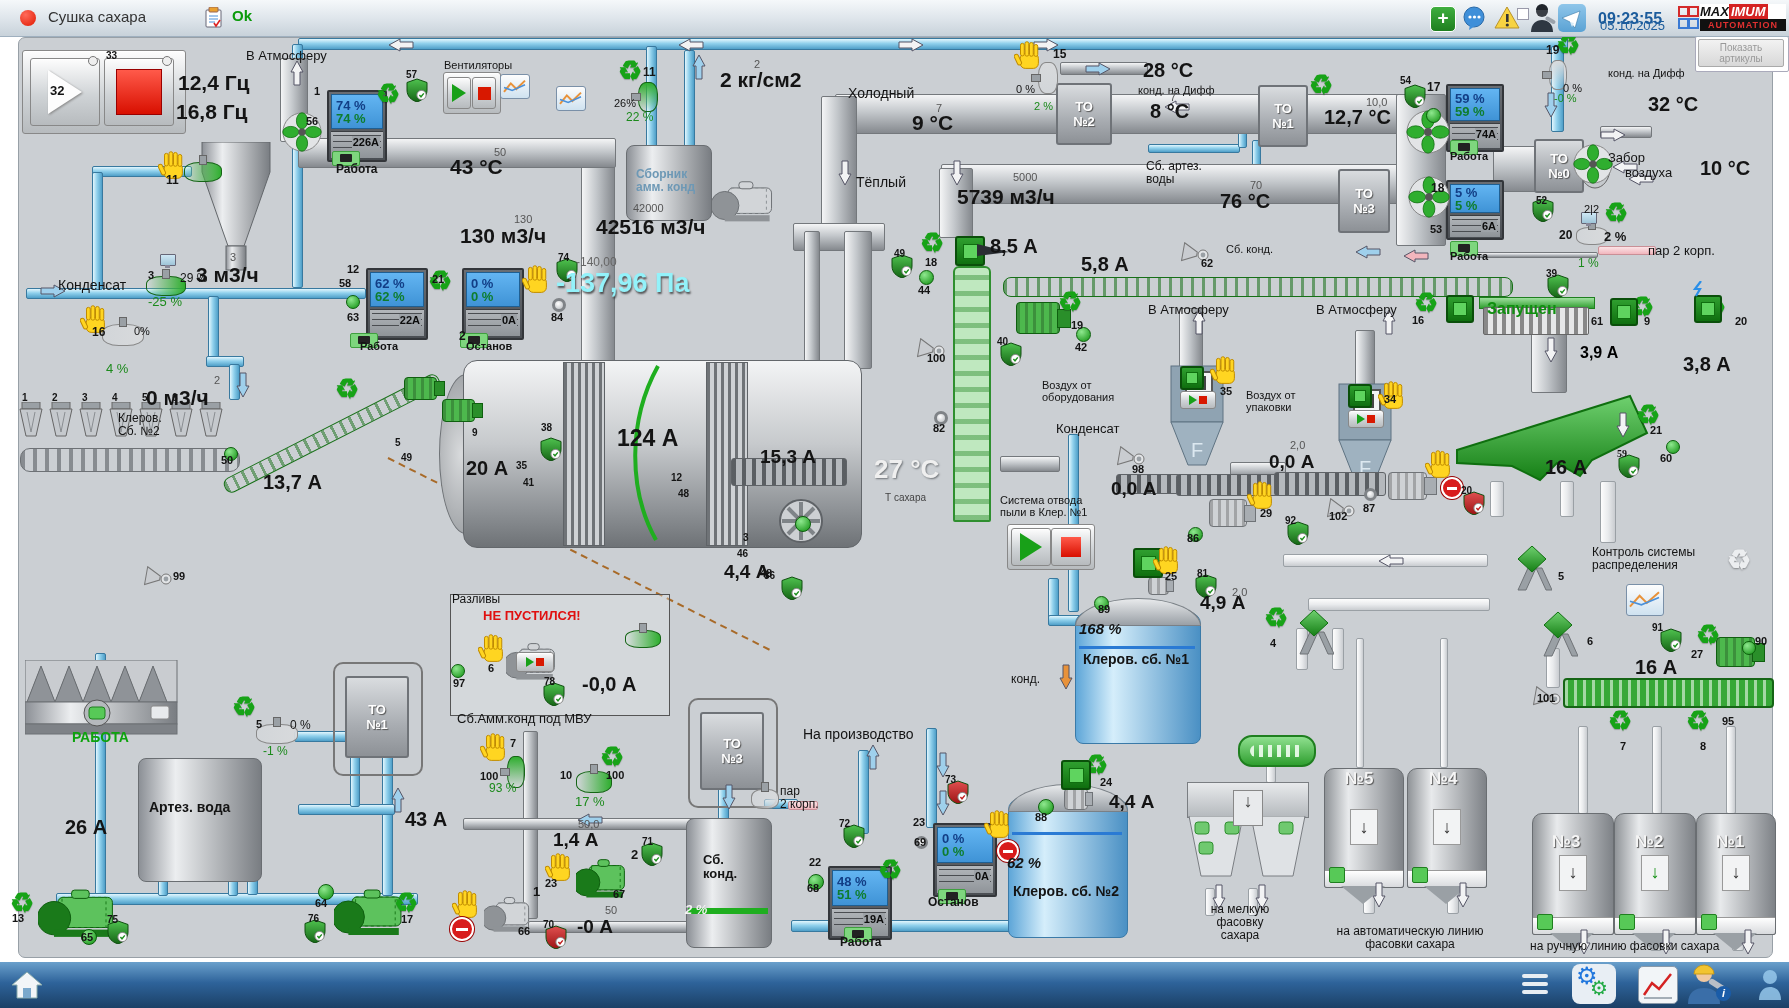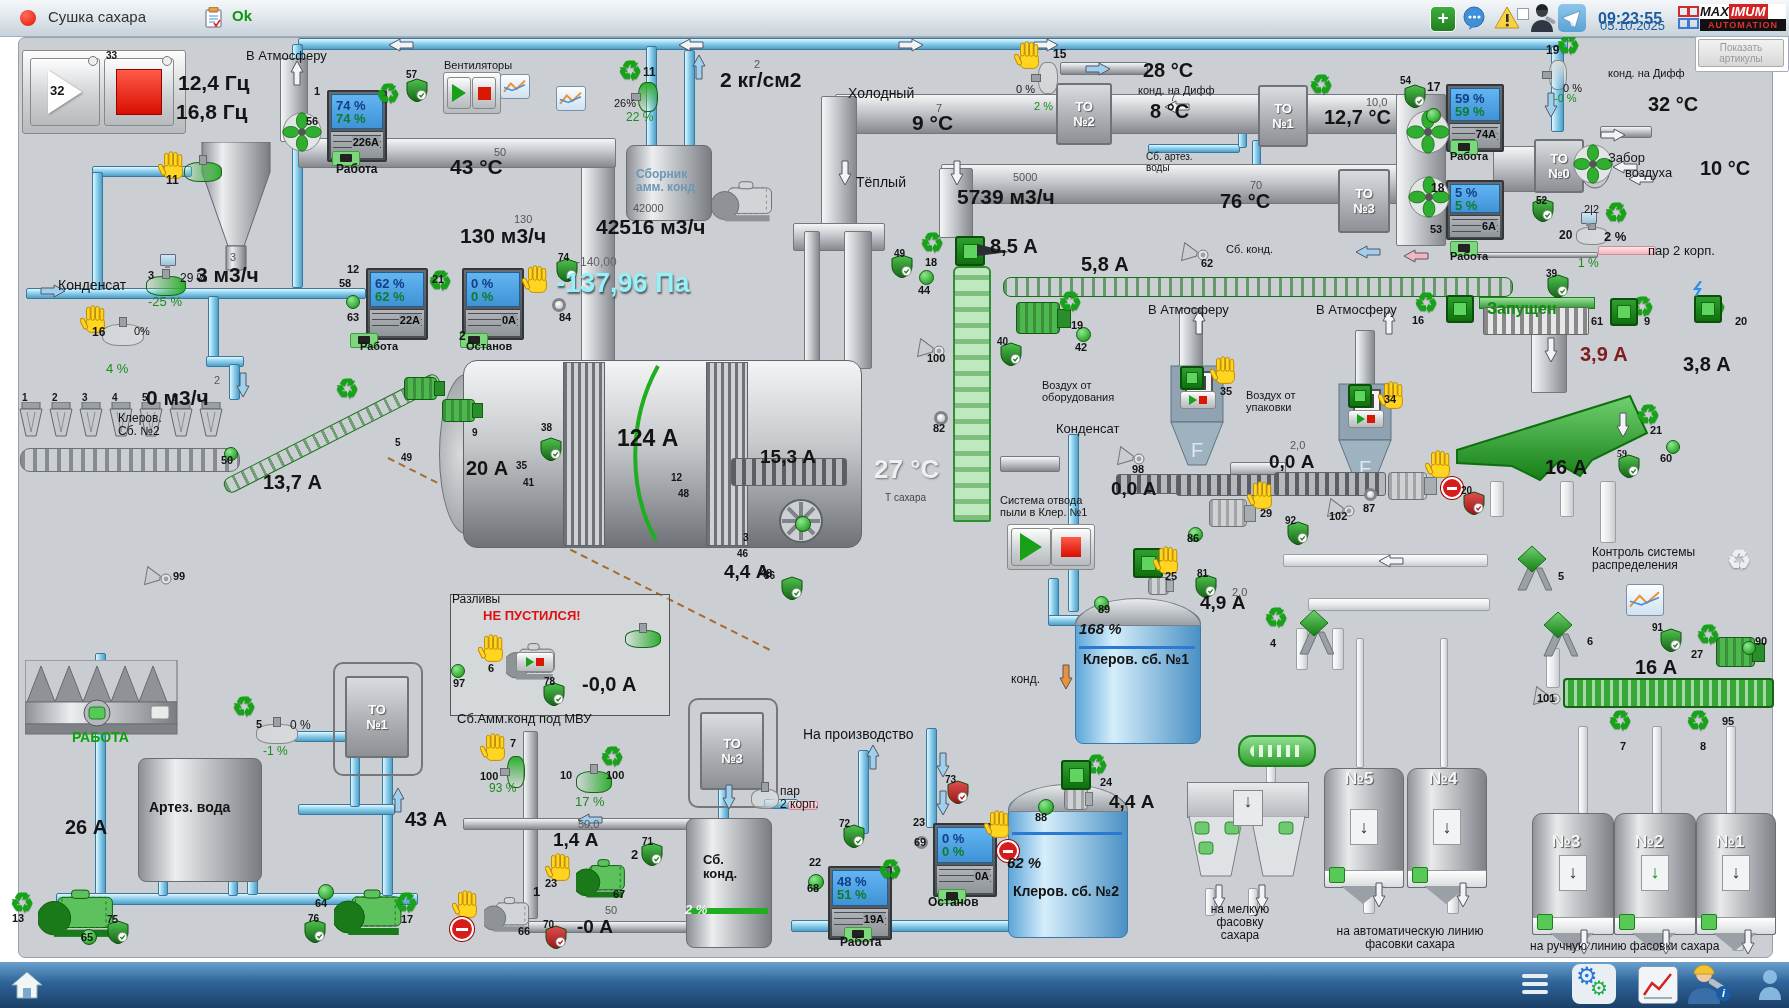--- a/index.html
+++ b/index.html
@@ -1169,21 +1169,21 @@
       <div class="lb" style="position:absolute;left:1013px;top:172px;font-size:11px;color:#555;font-weight:400;">5000</div>
       <div class="lb" style="position:absolute;left:957px;top:186px;font-size:21px;color:#141414;font-weight:700;">5739 м3/ч</div>
       <div class="lb" style="position:absolute;left:633px;top:203px;font-size:11px;color:#555;font-weight:400;">42000</div>
       <div class="lb" style="position:absolute;left:596px;top:216px;font-size:21px;color:#141414;font-weight:700;">42516 м3/ч</div>
       <div class="lb" style="position:absolute;left:1143px;top:60px;font-size:20px;color:#141414;font-weight:700;">28 °C</div>
       <div class="lb" style="position:absolute;left:1138px;top:85px;font-size:11px;color:#141414;font-weight:400;">конд. на Дифф</div>
       <div class="lb" style="position:absolute;left:1170px;top:92px;font-size:11px;color:#555;font-weight:400;">7</div>
       <div class="lb" style="position:absolute;left:1150px;top:101px;font-size:20px;color:#141414;font-weight:700;">8 °C</div>
       <div class="lb" style="position:absolute;left:1366px;top:97px;font-size:11px;color:#555;font-weight:400;">10,0</div>
       <div class="lb" style="position:absolute;left:1324px;top:107px;font-size:20px;color:#141414;font-weight:700;">12,7 °C</div>
-      <div class="lb" style="position:absolute;left:1146px;top:152px;font-size:10px;color:#141414;font-weight:400;">Сб. артез.
+      <div class="lb" style="position:absolute;left:1146px;top:160px;font-size:12px;color:#141414;font-weight:400;">Сб. артез.
 воды</div>
       <div class="lb" style="position:absolute;left:1250px;top:180px;font-size:11px;color:#555;font-weight:400;">70</div>
       <div class="lb" style="position:absolute;left:1220px;top:191px;font-size:20px;color:#141414;font-weight:700;">76 °C</div>
       <div class="lb" style="position:absolute;left:1226px;top:244px;font-size:11px;color:#141414;font-weight:400;">Сб. конд.</div>
       <div class="lb" style="position:absolute;left:1201px;top:258px;font-size:11px;color:#141414;font-weight:700;">62</div>
       <div class="lb" style="position:absolute;left:1608px;top:68px;font-size:11px;color:#141414;font-weight:400;">конд. на Дифф</div>
       <div class="lb" style="position:absolute;left:1648px;top:94px;font-size:20px;color:#141414;font-weight:700;">32 °C</div>
       <div class="lb" style="position:absolute;left:1608px;top:151px;font-size:13px;color:#141414;font-weight:400;">Забор</div>
       <div class="lb" style="position:absolute;left:1625px;top:166px;font-size:13px;color:#141414;font-weight:400;">воздуха</div>
       <div class="lb" style="position:absolute;left:1700px;top:158px;font-size:20px;color:#141414;font-weight:700;">10 °C</div>
@@ -1229,21 +1229,21 @@
       <div class="lb" style="position:absolute;left:118px;top:412px;font-size:12px;color:#141414;font-weight:400;">Клеров.
 Сб. №2</div>
       <div class="lb" style="position:absolute;left:347px;top:264px;font-size:11px;color:#141414;font-weight:700;">12</div>
       <div class="lb" style="position:absolute;left:339px;top:278px;font-size:11px;color:#141414;font-weight:700;">58</div>
       <div class="lb" style="position:absolute;left:347px;top:312px;font-size:11px;color:#141414;font-weight:700;">63</div>
       <div class="lb" style="position:absolute;left:360px;top:341px;font-size:11px;color:#141414;font-weight:700;">Работа</div>
       <div class="lb" style="position:absolute;left:432px;top:274px;font-size:11px;color:#141414;font-weight:700;">21</div>
       <div class="lb" style="position:absolute;left:459px;top:330px;font-size:12px;color:#141414;font-weight:700;">2</div>
       <div class="lb" style="position:absolute;left:466px;top:341px;font-size:11px;color:#141414;font-weight:700;">Останов</div>
       <div class="lb" style="position:absolute;left:558px;top:253px;font-size:10px;color:#141414;font-weight:700;">74</div>
-      <div class="lb" style="position:absolute;left:551px;top:312px;font-size:11px;color:#141414;font-weight:700;margin-left:8px;">84</div>
+      <div class="lb" style="position:absolute;left:551px;top:312px;font-size:11px;color:#141414;font-weight:700;">84</div>
       <div class="lb" style="position:absolute;left:576px;top:256px;font-size:12px;color:#666;font-weight:400;">-140,00</div>
       <div class="lb" style="position:absolute;left:556px;top:269px;font-size:27px;color:#93f2fa;font-weight:700;text-shadow:1px 2px 2px rgba(0,0,0,.6);">-137,96 Па</div>
       <div class="lb" style="position:absolute;left:617px;top:426px;font-size:23px;color:#141414;font-weight:700;">124 А</div>
       <div class="lb" style="position:absolute;left:472px;top:428px;font-size:10px;color:#141414;font-weight:700;">9</div>
       <div class="lb" style="position:absolute;left:466px;top:458px;font-size:20px;color:#141414;font-weight:700;">20 А</div>
       <div class="lb" style="position:absolute;left:516px;top:461px;font-size:10px;color:#141414;font-weight:700;">35</div>
       <div class="lb" style="position:absolute;left:523px;top:478px;font-size:10px;color:#141414;font-weight:700;">41</div>
       <div class="lb" style="position:absolute;left:541px;top:423px;font-size:10px;color:#141414;font-weight:700;">38</div>
       <div class="lb" style="position:absolute;left:760px;top:447px;font-size:19px;color:#141414;font-weight:700;">15,3 А</div>
       <div class="lb" style="position:absolute;left:671px;top:473px;font-size:10px;color:#141414;font-weight:700;">12</div>
@@ -1281,21 +1281,21 @@
       <div class="lb" style="position:absolute;left:1285px;top:516px;font-size:10px;color:#141414;font-weight:700;">92</div>
       <div class="lb" style="position:absolute;left:1363px;top:503px;font-size:11px;color:#141414;font-weight:700;">87</div>
       <div class="lb" style="position:absolute;left:1329px;top:511px;font-size:11px;color:#141414;font-weight:700;">102</div>
       <div class="lb" style="position:absolute;left:1461px;top:486px;font-size:10px;color:#141414;font-weight:700;">20</div>
       <div class="lb" style="position:absolute;left:1487px;top:300px;font-size:16px;color:#0f8f0f;font-weight:700;">Запущен</div>
       <div class="lb" style="position:absolute;left:1546px;top:269px;font-size:10px;color:#141414;font-weight:700;">39</div>
       <div class="lb" style="position:absolute;left:1591px;top:316px;font-size:11px;color:#141414;font-weight:700;">61</div>
       <div class="lb" style="position:absolute;left:1644px;top:316px;font-size:11px;color:#141414;font-weight:700;">9</div>
       <div class="lb" style="position:absolute;left:1735px;top:316px;font-size:11px;color:#141414;font-weight:700;">20</div>
       <div class="lb" style="position:absolute;left:1412px;top:315px;font-size:11px;color:#141414;font-weight:700;">16</div>
-      <div class="lb" style="position:absolute;left:1580px;top:344px;font-size:20px;color:#7f1d1d;font-weight:700;">3,9 А</div>
+      <div class="lb" style="position:absolute;left:1580px;top:344px;font-size:16px;color:#000000;font-weight:700;">3,9 А</div>
       <div class="lb" style="position:absolute;left:1683px;top:354px;font-size:20px;color:#141414;font-weight:700;">3,8 А</div>
       <div class="lb" style="position:absolute;left:1650px;top:425px;font-size:11px;color:#141414;font-weight:700;">21</div>
       <div class="lb" style="position:absolute;left:1617px;top:449px;font-size:10px;color:#141414;font-weight:700;font-family:Liberation Serif, serif;">59</div>
       <div class="lb" style="position:absolute;left:1660px;top:453px;font-size:11px;color:#141414;font-weight:700;">60</div>
       <div class="lb" style="position:absolute;left:1545px;top:457px;font-size:20px;color:#141414;font-weight:700;">16 А</div>
       <div class="lb" style="position:absolute;left:1592px;top:546px;font-size:12px;color:#141414;font-weight:400;">Контроль системы
 распределения</div>
       <div class="lb" style="position:absolute;left:1558px;top:571px;font-size:11px;color:#141414;font-weight:700;">5</div>
       <div class="lb" style="position:absolute;left:1587px;top:636px;font-size:11px;color:#141414;font-weight:700;">6</div>
       <div class="lb" style="position:absolute;left:1270px;top:638px;font-size:11px;color:#141414;font-weight:700;">4</div>

